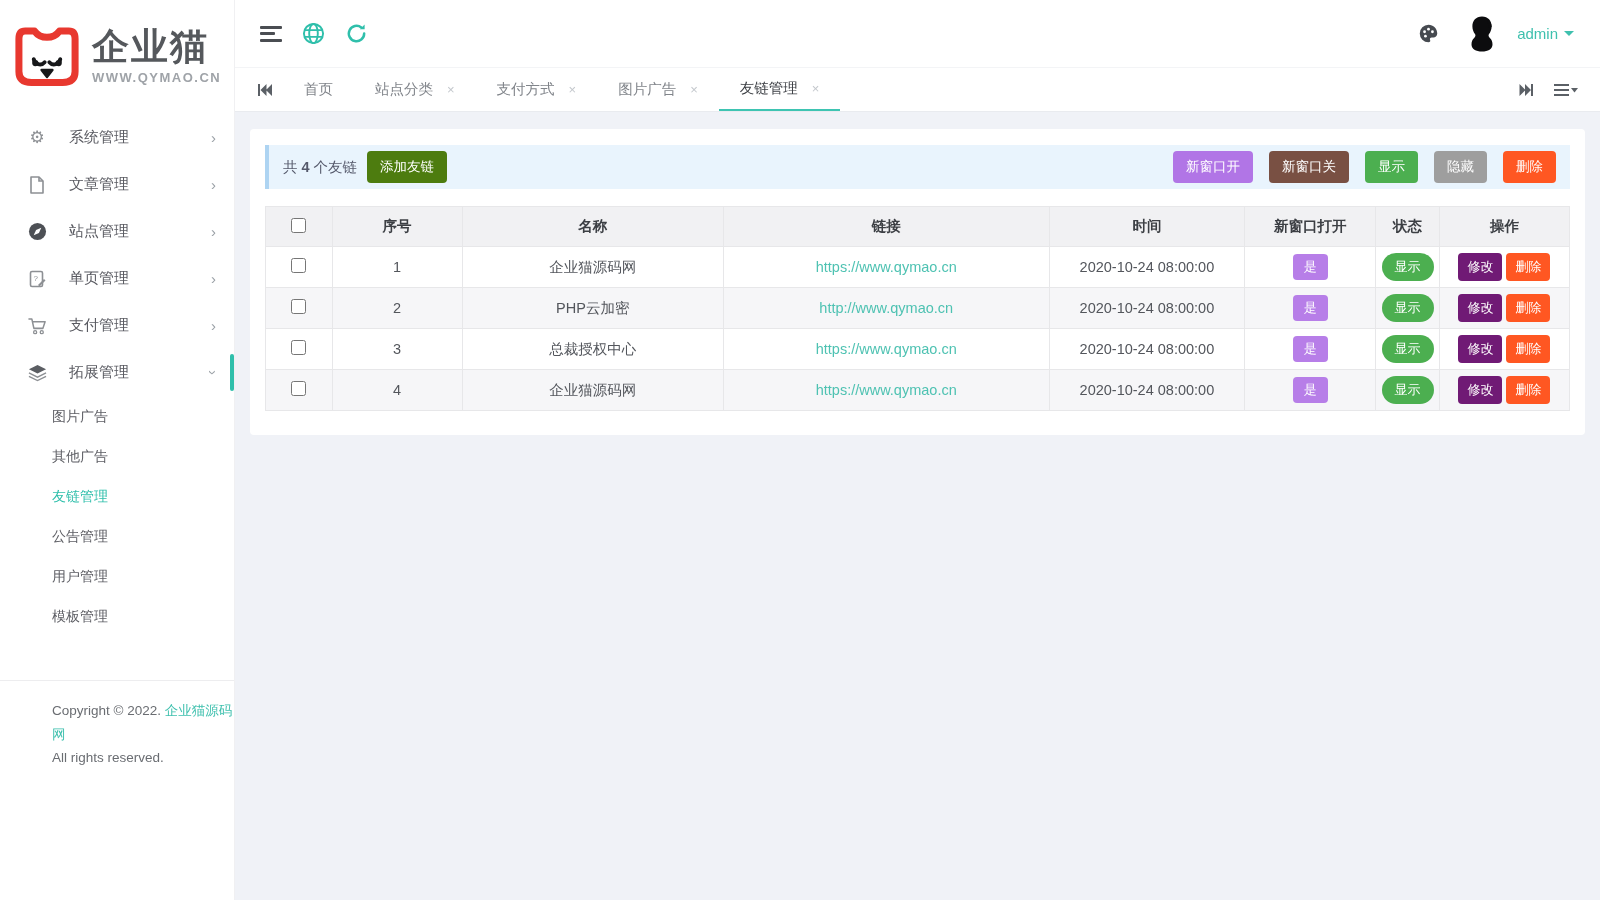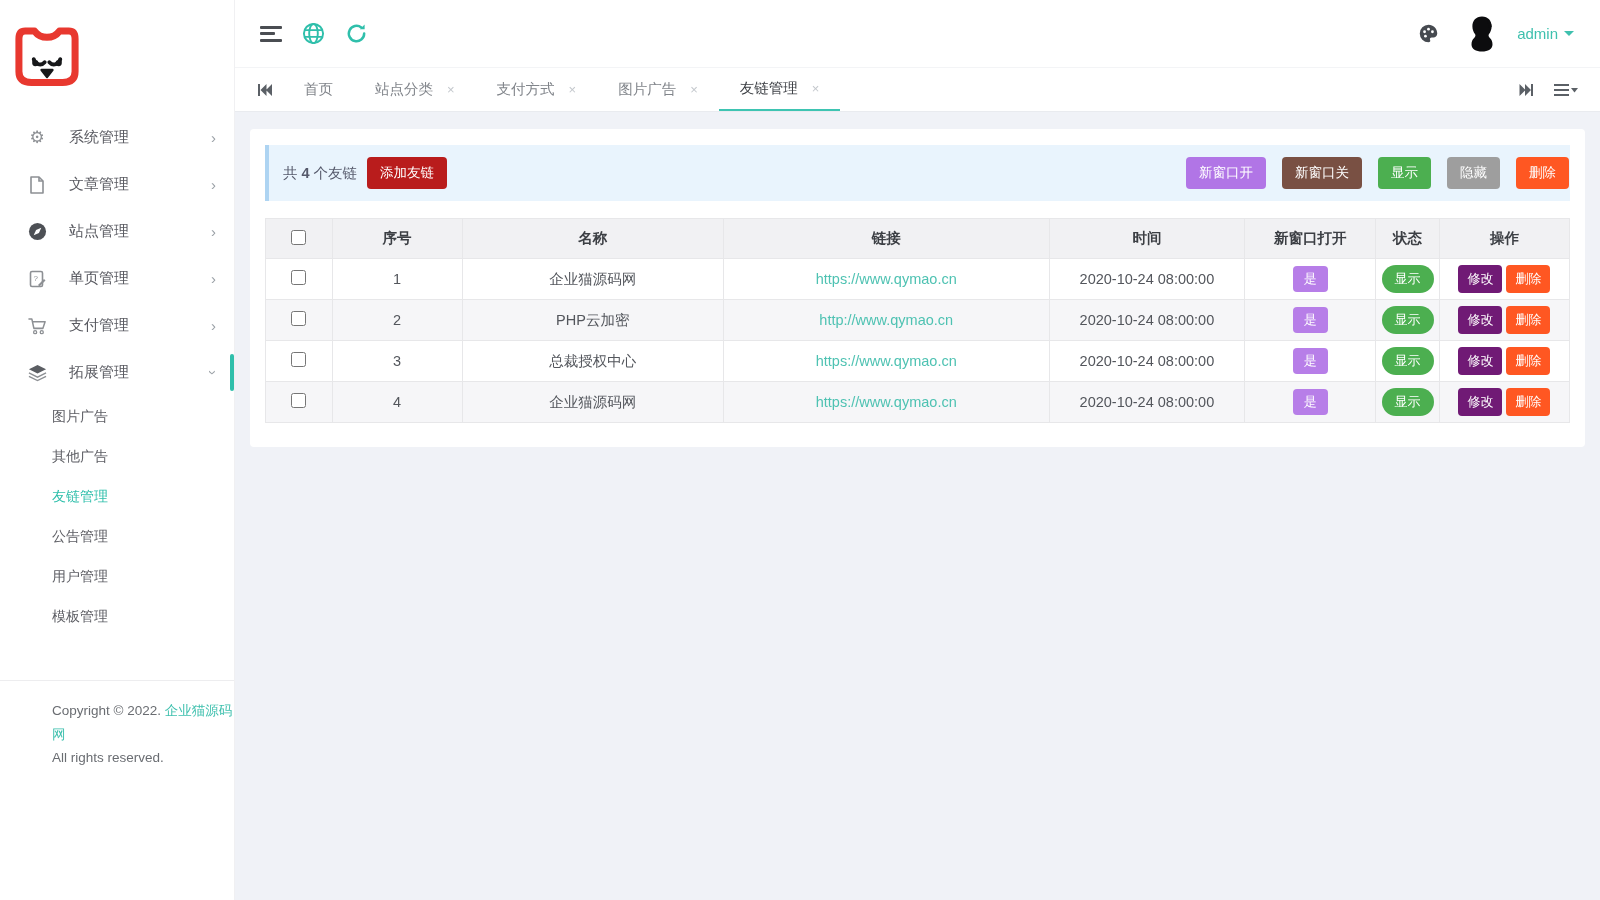--- a/index.html
+++ b/index.html
@@ -43,25 +43,25 @@
   .tab-nav-btn { display:flex; align-items:center; padding:0 10px; cursor:pointer; color:#5b6066; }
   .tabs { display:flex; flex:1; }
   .tab { display:flex; align-items:center; padding:0 21px; font-size:14.5px; color:#818archive89; color:#80848a; cursor:pointer; position:relative; }
   .tab .tab-close { margin-left:14px; color:#c3c7cc; font-size:13px; cursor:pointer; }
   .tab.active { color:#3a3d42; border-bottom:2px solid #3ec4b2; }
 
   
   .content { margin-left:235px; background:#f0f2f7; height:calc(900px - 113px); padding:17px 15px; }
   .card { background:#fff; border-radius:4px; padding:16px 15px 24px 15px; }
 
-  .alert-bar { background:#e9f4fd; border-left:4px solid #aed4f2; height:56px; display:flex; align-items:center; padding:0 1px 0 14px; margin-bottom:17px; }
+  .alert-bar { background:#e9f4fd; border-left:4px solid #aed4f2; height:44px; display:flex; align-items:center; padding:0 14px 0 14px; margin-bottom:17px; }
   .alert-text { font-size:14.5px; color:#55596b; }
   .alert-text b { margin:0 4px; }
   .btn { border:none; color:#fff; font-size:13.5px; border-radius:4px; padding:7px 13px; cursor:pointer; font-family:inherit; }
-  .btn-add { background:#b91c1c; margin-left:10px; }
+  .btn-add { background:#4d7c0f; margin-left:10px; }
   .bulk-group { margin-left:auto; display:flex; gap:16px; }
   .btn-purple { background:#b175e6; }
   .btn-brown  { background:#795043; }
   .btn-green  { background:#4caf50; }
   .btn-gray   { background:#9e9e9e; }
   .btn-red    { background:#ff5722; }
 
   table { width:100%; border-collapse:collapse; table-layout:fixed; }
   th, td { border:1px solid #e7e7e9; text-align:center; vertical-align:middle; }
   thead th { background:#f1f1f3; height:40px; font-size:14.5px; color:#3c3f44; font-weight:bold; }
@@ -81,20 +81,24 @@
 <div class="sidebar">
   <div class="logo">
     <svg class="logo-cat" viewBox="0 0 100 92">
       <path d="M22 14 Q14 14 14 24 L14 66 Q14 80 30 80 L70 80 Q86 80 86 66 L86 24 Q86 14 78 14 L66 14 Q60 22 50 22 Q40 22 34 14 Z" fill="none" stroke="#e8382f" stroke-width="9" stroke-linejoin="round"></path>
       <path d="M33 50 a8 8 0 0 0 14 4" fill="none" stroke="#17181a" stroke-width="5" stroke-linecap="round"></path>
       <circle cx="35" cy="55" r="4" fill="#17181a"></circle>
       <path d="M67 50 a8 8 0 0 1 -14 4" fill="none" stroke="#17181a" stroke-width="5" stroke-linecap="round"></path>
       <circle cx="65" cy="55" r="4" fill="#17181a"></circle>
       <path d="M43 64 h14 l-7 9 z" fill="#17181a" stroke="#17181a" stroke-width="3" stroke-linejoin="round"></path>
     </svg>
+    <div class="logo-text">
+      <div class="logo-name">企业猫</div>
+      <div class="logo-url">WWW.QYMAO.CN</div>
+    </div>
   </div>
 
   <div class="menu">
     <div class="menu-item">
       <span class="mi-icon">⚙</span>
       <span class="mi-label">系统管理</span>
       <span class="mi-caret">›</span>
     </div>
     <div class="menu-item">
       <span class="mi-icon">

